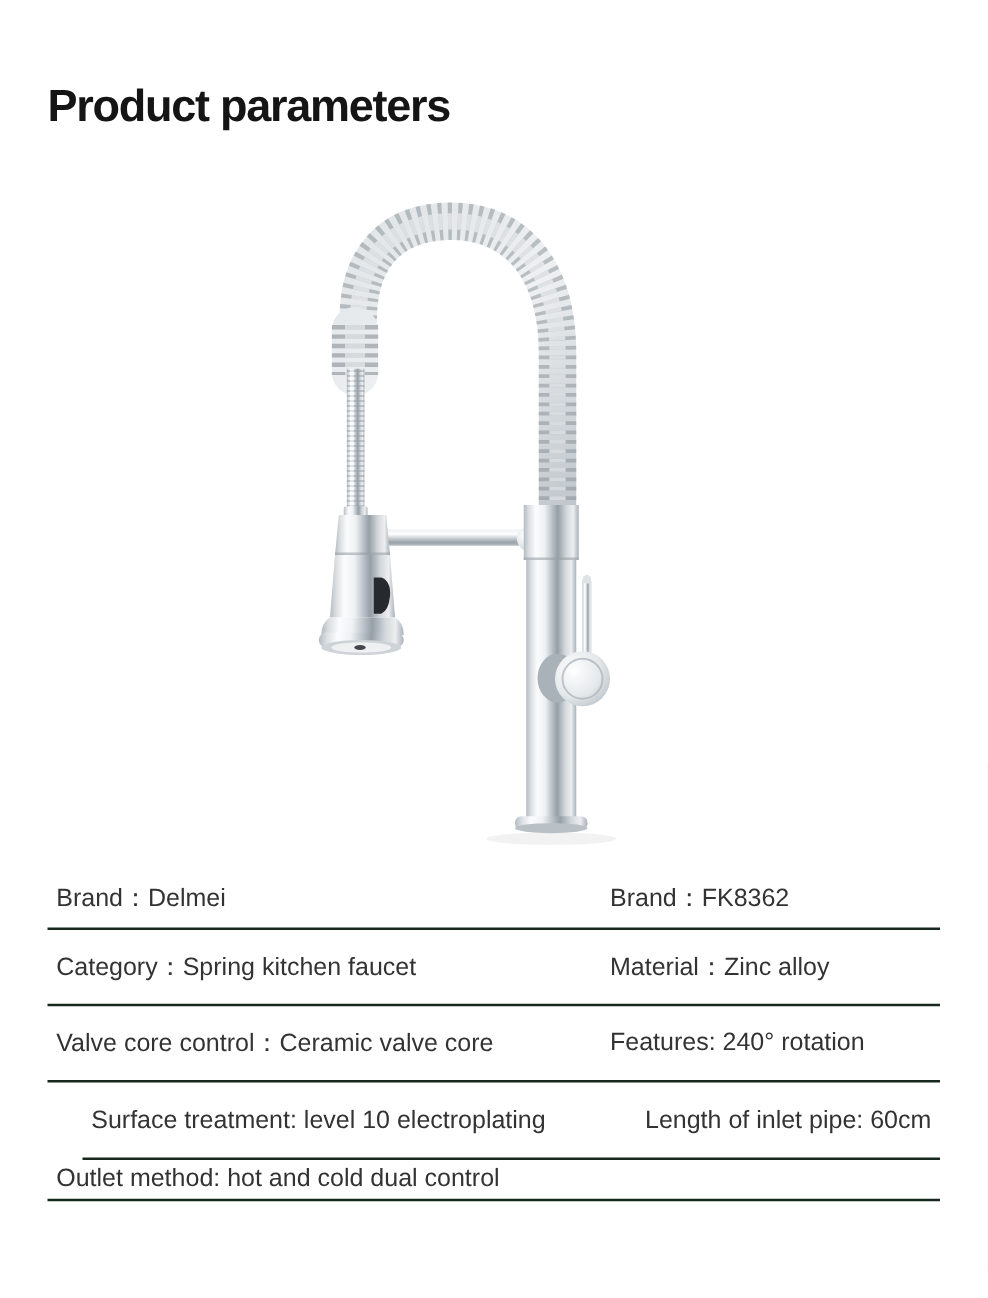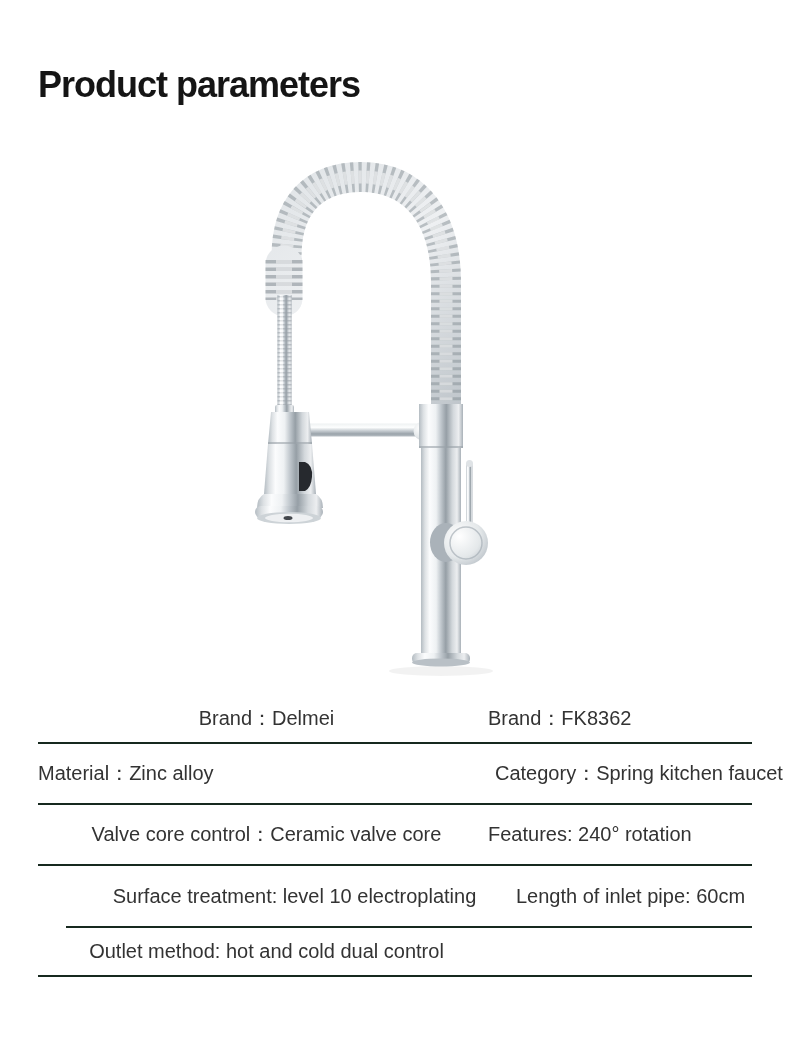--- a/index.html
+++ b/index.html
@@ -38,27 +38,27 @@
   }
   .spec-row{
     display:grid;
     grid-template-columns:450px 264px;
     align-items:center;
     height:61px;
     border-bottom:2px solid var(--divider-color);
   }
   .spec-row:nth-child(1){height:49px;}
   .spec-row:nth-child(4){height:62px;margin-left:28px;}
-  .spec-row:nth-child(5){height:49px;}
+  .spec-row:nth-child(5){height:33px;}
   .spec-cell{
     font-size:20px;
     color:var(--text-color);
     white-space:nowrap;
   }
-  .spec-cell.left{padding-left:7px;text-align:center;}
+  .spec-cell.left{padding-left:7px;}
 </style>
 </head>
 <body>
 
 <div class="page">
 
   <h1 class="page-title">Product parameters</h1>
 
   <div class="faucet-wrap">
     <svg width="790" height="540" viewBox="0 0 790 540" aria-hidden="true">
@@ -147,22 +147,22 @@
       </g>
     </svg>
   </div>
 
   <div class="spec-table">
     <div class="spec-row">
       <div class="spec-cell left">Brand：Delmei</div>
       <div class="spec-cell right">Brand：FK8362</div>
     </div>
     <div class="spec-row">
+      <div class="spec-cell left">Category：Spring kitchen faucet</div>
       <div class="spec-cell right">Material：Zinc alloy</div>
-      <div class="spec-cell left">Category：Spring kitchen faucet</div>
     </div>
     <div class="spec-row">
       <div class="spec-cell left">Valve core control：Ceramic valve core</div>
       <div class="spec-cell right">Features: 240° rotation</div>
     </div>
     <div class="spec-row">
       <div class="spec-cell left">Surface treatment: level 10 electroplating</div>
       <div class="spec-cell right">Length of inlet pipe: 60cm</div>
     </div>
     <div class="spec-row">

